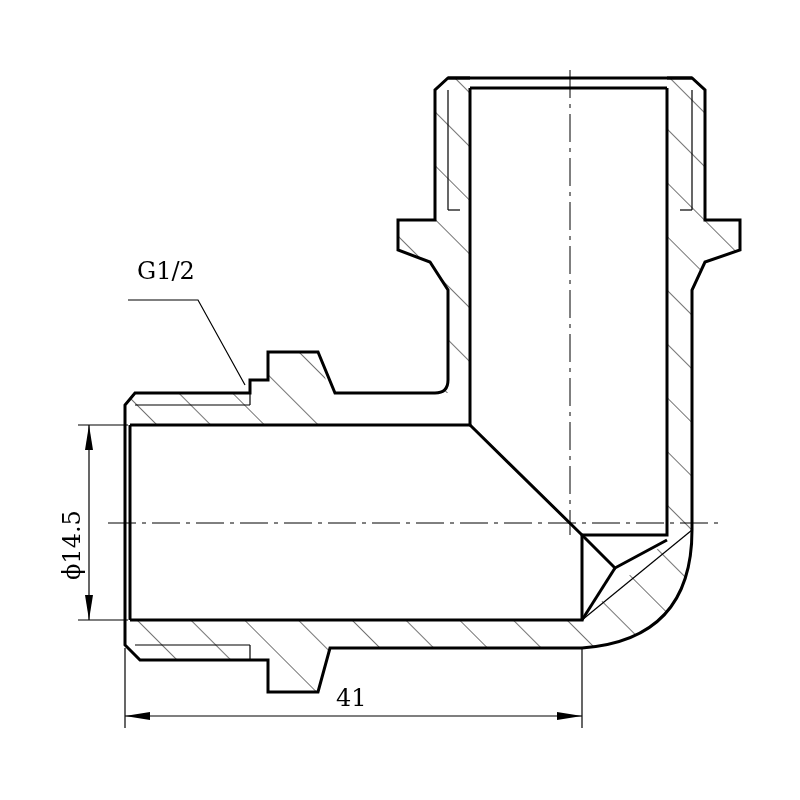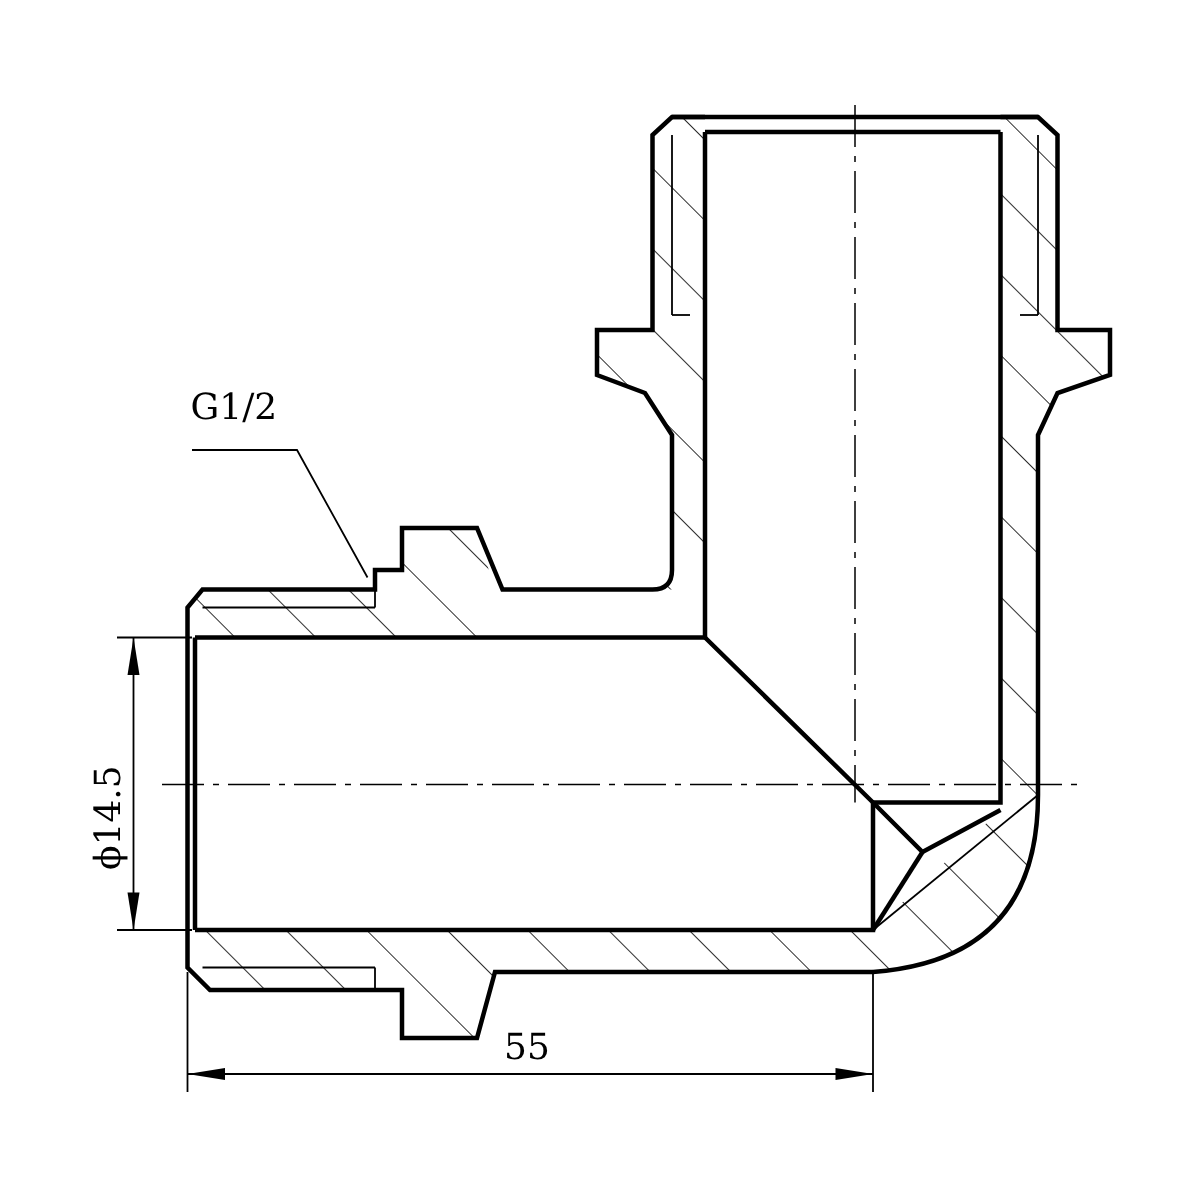--- a/index.html
+++ b/index.html
@@ -3,21 +3,21 @@
 <meta charset="utf-8">
 <style>
   html, body { margin: 0; padding: 0; background: #ffffff; }
   body { width: 800px; height: 800px; position: relative; overflow: hidden; }
   #drawing { position: absolute; left: 0; top: 0; width: 800px; height: 800px; }
   .outline { fill: none; stroke: #000; stroke-width: 3; stroke-linejoin: miter; }
   .thin { fill: none; stroke: #000; stroke-width: 1.2; }
   .hatch { stroke: #000; stroke-width: 1.1; }
   .center { fill: none; stroke: #000; stroke-width: 1; stroke-dasharray: 28 6 4 6; }
   .label { position: absolute; font-family: "DejaVu Serif", "Liberation Serif", serif; font-size: 24px; color: #000; line-height: 1; white-space: nowrap; }
-  #thread-label { left: 127px; top: 259px; }
+  #thread-label { left: 137px; top: 259px; }
   #dim-length { left: 336px; top: 686px; }
   #dim-diameter { left: 60px; top: 580px; transform-origin: 0 0; transform: rotate(-90deg); }
 </style>
 </head>
 <body>
 
 <svg id="drawing" viewBox="0 0 800 800" xmlns="http://www.w3.org/2000/svg">
   <defs>
     <pattern id="hatch" patternUnits="userSpaceOnUse" width="38" height="38" patternTransform="rotate(-45)">
       <line x1="0" y1="0" x2="0" y2="38" class="hatch"></line>
@@ -86,14 +86,14 @@
   <g>
     <line class="thin" x1="78" y1="425" x2="128" y2="425"></line>
     <line class="thin" x1="78" y1="620" x2="128" y2="620"></line>
     <line class="thin" x1="89" y1="425" x2="89" y2="620"></line>
     <polygon points="89,425 85,450 93,450" fill="#000"></polygon>
     <polygon points="89,620 85,595 93,595" fill="#000"></polygon>
   </g>
 </svg>
 
 <div id="thread-label" class="label">G1/2</div>
-<div id="dim-length" class="label">55</div>
+<div id="dim-length" class="label">41</div>
 <div id="dim-diameter" class="label">ϕ14.5</div>
 
 </body></html>

